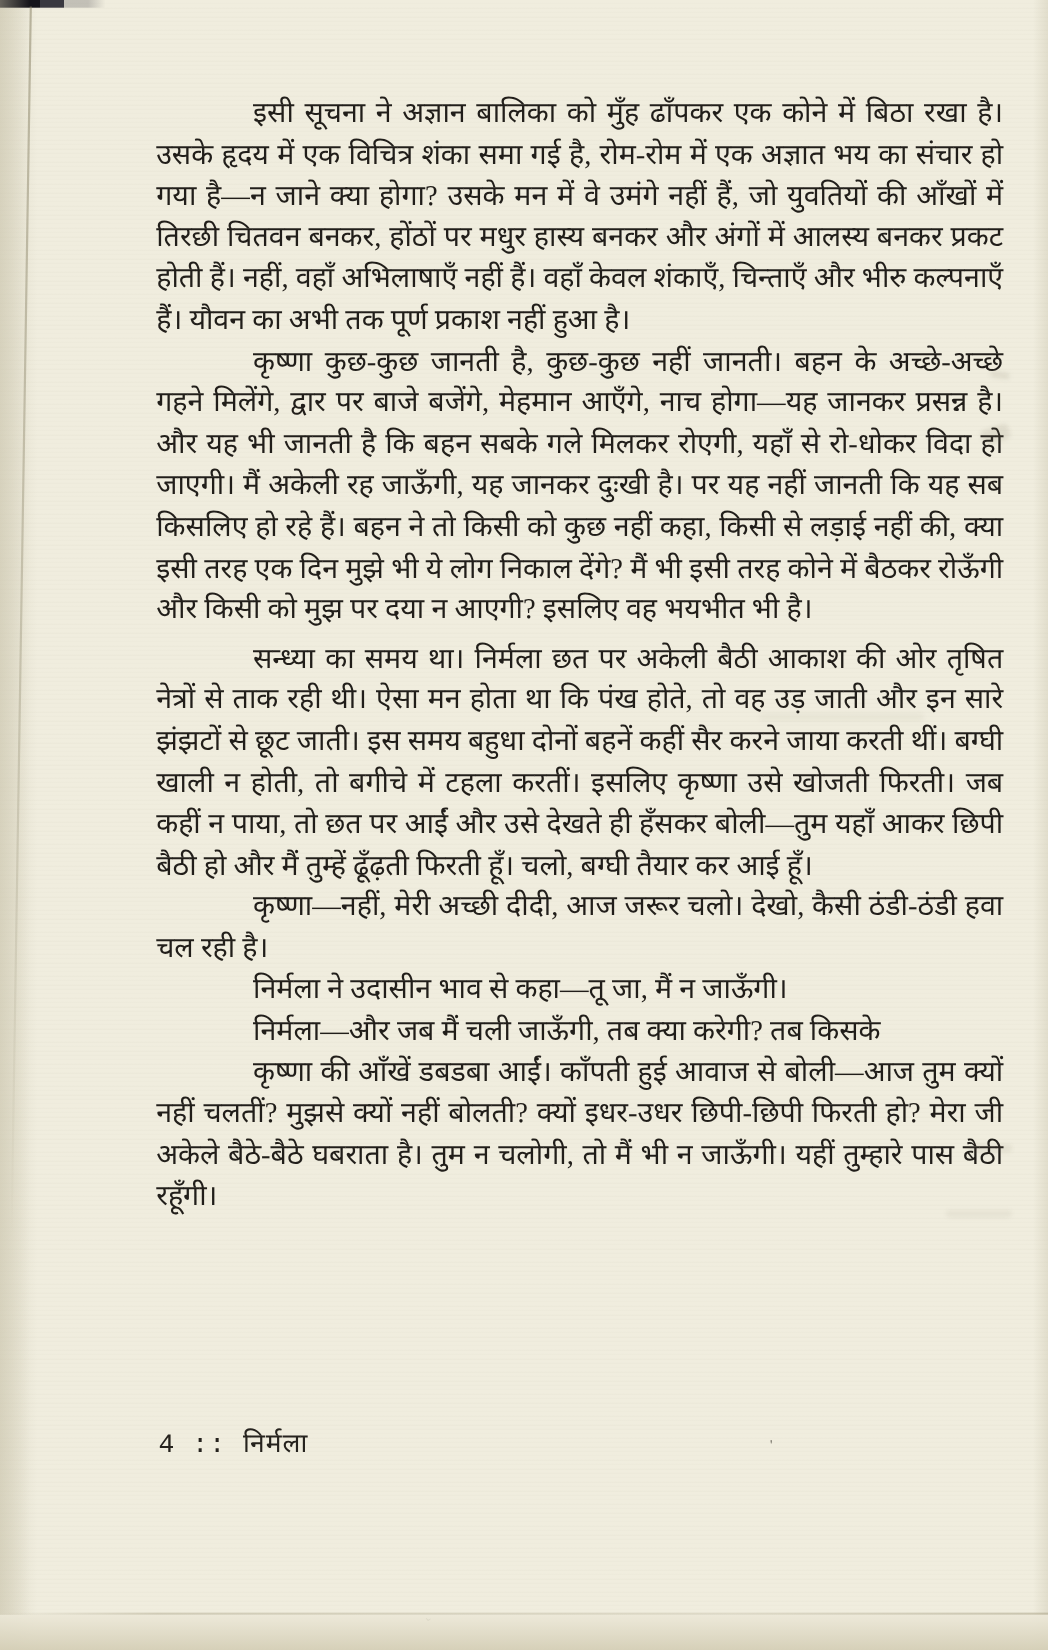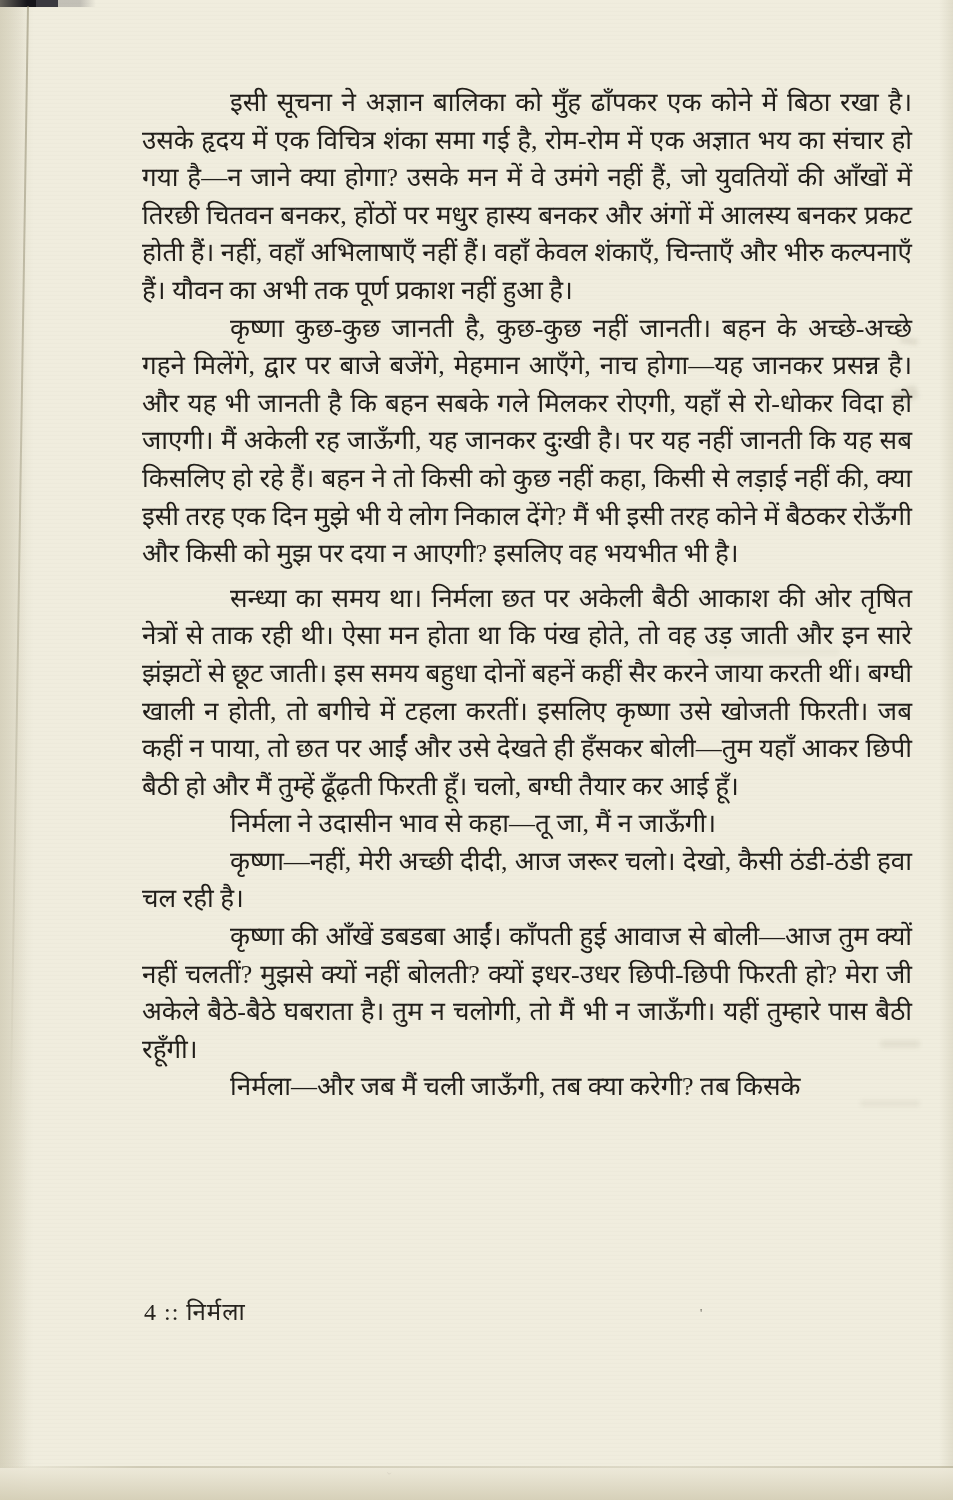--- a/index.html
+++ b/index.html
@@ -70,20 +70,21 @@
     margin: 0;
     text-indent: 88px;
   }
   .text-block p.gap-before { margin-top: 7px; }
   .footer {
     position: absolute;
     left: 144px; top: 1294px;
     color: #26231e;
     font-size: 24px;
     letter-spacing: 1px;
+    font-family: Liberation Mono, monospace;
   }
   
   .smudge {
     position: absolute;
     background: rgba(120,115,95,0.14);
     filter: blur(2px);
     border-radius: 4px;
   }
   .smudge.s1 { left: 892px; top: 388px; width: 26px; height: 14px; transform: rotate(-18deg); }
   .smudge.s2 { left: 900px; top: 338px; width: 18px; height: 6px;  transform: rotate(8deg); }
@@ -104,24 +105,24 @@
 <div class="scan">
 
   <div class="corner-strip"></div>
   <div class="left-fold-shade"></div>
   <div class="fold-line"></div>
 
   <div class="text-block">
     <p>इसी सूचना ने अज्ञान बालिका को मुँह ढाँपकर एक कोने में बिठा रखा है। उसके हृदय में एक विचित्र शंका समा गई है, रोम-रोम में एक अज्ञात भय का संचार हो गया है—न जाने क्या होगा? उसके मन में वे उमंगे नहीं हैं, जो युवतियों की आँखों में तिरछी चितवन बनकर, होंठों पर मधुर हास्य बनकर और अंगों में आलस्य बनकर प्रकट होती हैं। नहीं, वहाँ अभिलाषाएँ नहीं हैं। वहाँ केवल शंकाएँ, चिन्ताएँ और भीरु कल्पनाएँ हैं। यौवन का अभी तक पूर्ण प्रकाश नहीं हुआ है।</p>
     <p>कृष्णा कुछ-कुछ जानती है, कुछ-कुछ नहीं जानती। बहन के अच्छे-अच्छे गहने मिलेंगे, द्वार पर बाजे बजेंगे, मेहमान आएँगे, नाच होगा—यह जानकर प्रसन्न है। और यह भी जानती है कि बहन सबके गले मिलकर रोएगी, यहाँ से रो-धोकर विदा हो जाएगी। मैं अकेली रह जाऊँगी, यह जानकर दुःखी है। पर यह नहीं जानती कि यह सब किसलिए हो रहे हैं। बहन ने तो किसी को कुछ नहीं कहा, किसी से लड़ाई नहीं की, क्या इसी तरह एक दिन मुझे भी ये लोग निकाल देंगे? मैं भी इसी तरह कोने में बैठकर रोऊँगी और किसी को मुझ पर दया न आएगी? इसलिए वह भयभीत भी है।</p>
     <p class="gap-before">सन्ध्या का समय था। निर्मला छत पर अकेली बैठी आकाश की ओर तृषित नेत्रों से ताक रही थी। ऐसा मन होता था कि पंख होते, तो वह उड़ जाती और इन सारे झंझटों से छूट जाती। इस समय बहुधा दोनों बहनें कहीं सैर करने जाया करती थीं। बग्घी खाली न होती, तो बगीचे में टहला करतीं। इसलिए कृष्णा उसे खोजती फिरती। जब कहीं न पाया, तो छत पर आईं और उसे देखते ही हँसकर बोली—तुम यहाँ आकर छिपी बैठी हो और मैं तुम्हें ढूँढ़ती फिरती हूँ। चलो, बग्घी तैयार कर आई हूँ।</p>
+    <p>कृष्णा—नहीं, मेरी अच्छी दीदी, आज जरूर चलो। देखो, कैसी ठंडी-ठंडी हवा चल रही है।</p>
     <p>निर्मला ने उदासीन भाव से कहा—तू जा, मैं न जाऊँगी।</p>
-    <p>कृष्णा—नहीं, मेरी अच्छी दीदी, आज जरूर चलो। देखो, कैसी ठंडी-ठंडी हवा चल रही है।</p>
+    <p>निर्मला—और जब मैं चली जाऊँगी, तब क्या करेगी? तब किसके</p>
     <p>कृष्णा की आँखें डबडबा आईं। काँपती हुई आवाज से बोली—आज तुम क्यों नहीं चलतीं? मुझसे क्यों नहीं बोलती? क्यों इधर-उधर छिपी-छिपी फिरती हो? मेरा जी अकेले बैठे-बैठे घबराता है। तुम न चलोगी, तो मैं भी न जाऊँगी। यहीं तुम्हारे पास बैठी रहूँगी।</p>
-    <p>निर्मला—और जब मैं चली जाऊँगी, तब क्या करेगी? तब किसके</p>
   </div>
 
   <div class="footer">
     <span>4 :: निर्मला</span>
   </div>
 
   <div class="smudge s1"></div>
   <div class="smudge s2"></div>
   <div class="smudge s3"></div>
   <div class="smudge s4"></div>

